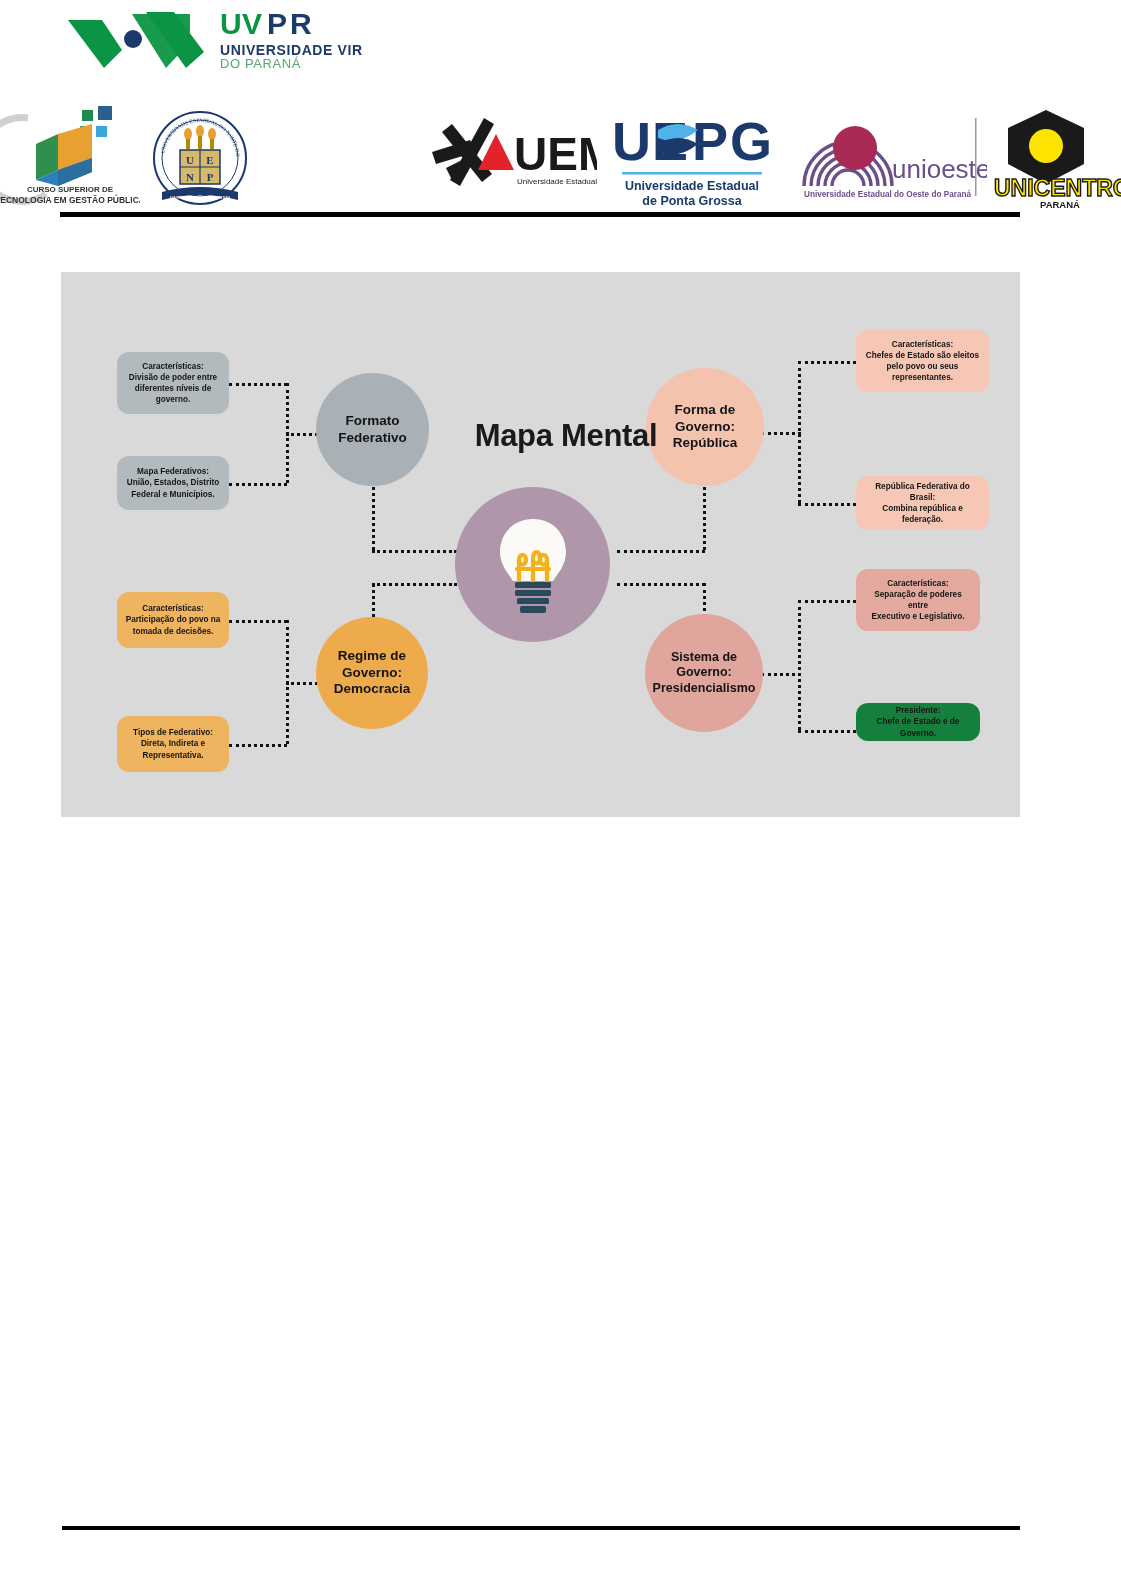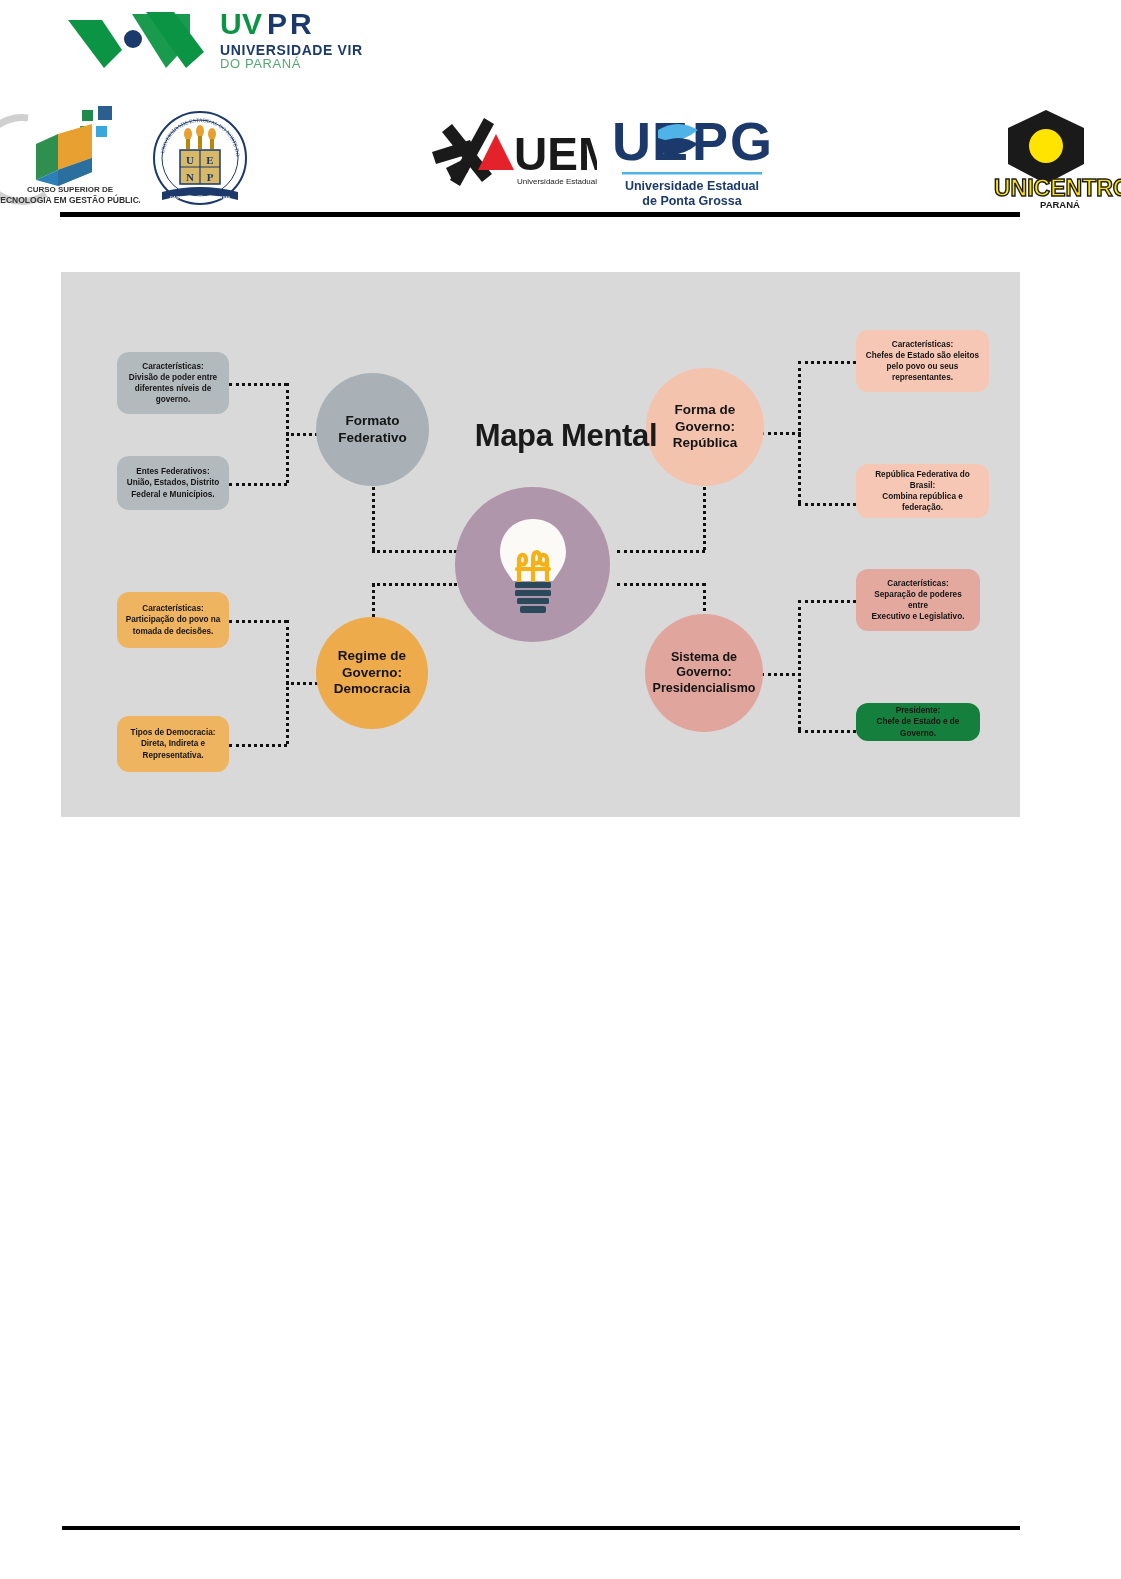--- a/index.html
+++ b/index.html
@@ -169,20 +169,35 @@
         <text x="130" y="60">G</text>
       </g>
       <path d="M58 30 Q78 18 98 30 Q78 46 58 38 Z" fill="#4fb3e8"></path>
       <path d="M58 44 Q78 32 98 44 Q78 60 58 52 Z" fill="#1b3a6b"></path>
       <rect x="22" y="72" width="140" height="2.5" fill="#4fb3e8"></rect>
       <text x="92" y="90" font-size="12.5" font-weight="bold" fill="#1b3a6b" text-anchor="middle" font-family="Liberation Sans, sans-serif">Universidade Estadual</text>
       <text x="92" y="105" font-size="12.5" font-weight="bold" fill="#1b3a6b" text-anchor="middle" font-family="Liberation Sans, sans-serif">de Ponta Grossa</text>
     </svg>
   </div>
 
+  <div class="logo-cell" style="left:792px;width:195px;">
+    <svg viewBox="0 0 195 110" width="195" height="110">
+      <g fill="none" stroke="#6b4f8a" stroke-width="3.4">
+        <path d="M12 86 A44 44 0 0 1 100 86"></path>
+        <path d="M19 86 A37 37 0 0 1 93 86"></path>
+        <path d="M26 86 A30 30 0 0 1 86 86"></path>
+        <path d="M33 86 A23 23 0 0 1 79 86"></path>
+        <path d="M40 86 A16 16 0 0 1 72 86"></path>
+      </g>
+      <circle cx="63" cy="48" r="22" fill="#a82a55"></circle>
+      <text x="100" y="78" font-size="26" fill="#6b4f8a" font-family="Liberation Sans, sans-serif">unioeste</text>
+      <text x="12" y="97" font-size="8.2" font-weight="bold" fill="#6b4f8a" font-family="Liberation Sans, sans-serif">Universidade Estadual do Oeste do Paraná</text>
+      <rect x="183" y="18" width="1.5" height="78" fill="#9a9a9a"></rect>
+    </svg>
+  </div>
 
   <div class="logo-cell" style="left:988px;width:133px;">
     <svg viewBox="0 0 133 110" width="133" height="110">
       <path d="M58 10 L96 28 L96 64 L58 84 L20 64 L20 28 Z" fill="#1a1a1a"></path>
       <circle cx="58" cy="46" r="17" fill="#ffe400"></circle>
       <text x="6" y="96" font-size="23" font-weight="bold" fill="#ffe400" stroke="#1a1a1a" stroke-width="1.4" font-family="Liberation Sans, sans-serif">UNICENTRO</text>
       <text x="52" y="108" font-size="9.5" font-weight="bold" fill="#1a1a1a" font-family="Liberation Sans, sans-serif">PARANÁ</text>
     </svg>
   </div>
 </div>
@@ -224,43 +239,43 @@
   <div class="dv" style="left:642px; top:311px; height:52px;"></div>
   <div class="arrow-down" style="left:636px; top:360px;"></div>
 
   <div class="leaf" style="left:56px; top:80px; width:112px; height:62px; background:#b3babe;">
     <span>Características:
 Divisão de poder entre
 diferentes níveis de
 governo.</span>
   </div>
   <div class="leaf" style="left:56px; top:184px; width:112px; height:54px; background:#b3babe;">
-    <span>Entes Federativos:
+    <span>Mapa Federativos:
 União, Estados, Distrito
 Federal e Municípios.</span>
   </div>
 
   <div class="leaf" style="left:795px; top:58px; width:133px; height:62px; background:#f6c7b4;">
     <span>Características:
 Chefes de Estado são eleitos
 pelo povo ou seus
 representantes.</span>
   </div>
-  <div class="leaf" style="left:795px; top:192px; width:133px; height:54px; background:#f6c7b4;">
+  <div class="leaf" style="left:795px; top:204px; width:133px; height:54px; background:#f6c7b4;">
     <span>República Federativa do Brasil:
 Combina república e federação.</span>
   </div>
 
   <div class="leaf" style="left:56px; top:320px; width:112px; height:56px; background:#efb45f;">
     <span>Características:
 Participação do povo na
 tomada de decisões.</span>
   </div>
   <div class="leaf" style="left:56px; top:444px; width:112px; height:56px; background:#efb45f;">
-    <span>Tipos de Democracia:
+    <span>Tipos de Federativo:
 Direta, Indireta e
 Representativa.</span>
   </div>
 
   <div class="leaf" style="left:795px; top:297px; width:124px; height:62px; background:#e3a99f;">
     <span>Características:
 Separação de poderes entre
 Executivo e Legislativo.</span>
   </div>
   <div class="leaf" style="left:795px; top:431px; width:124px; height:38px; background:#15803d;">

